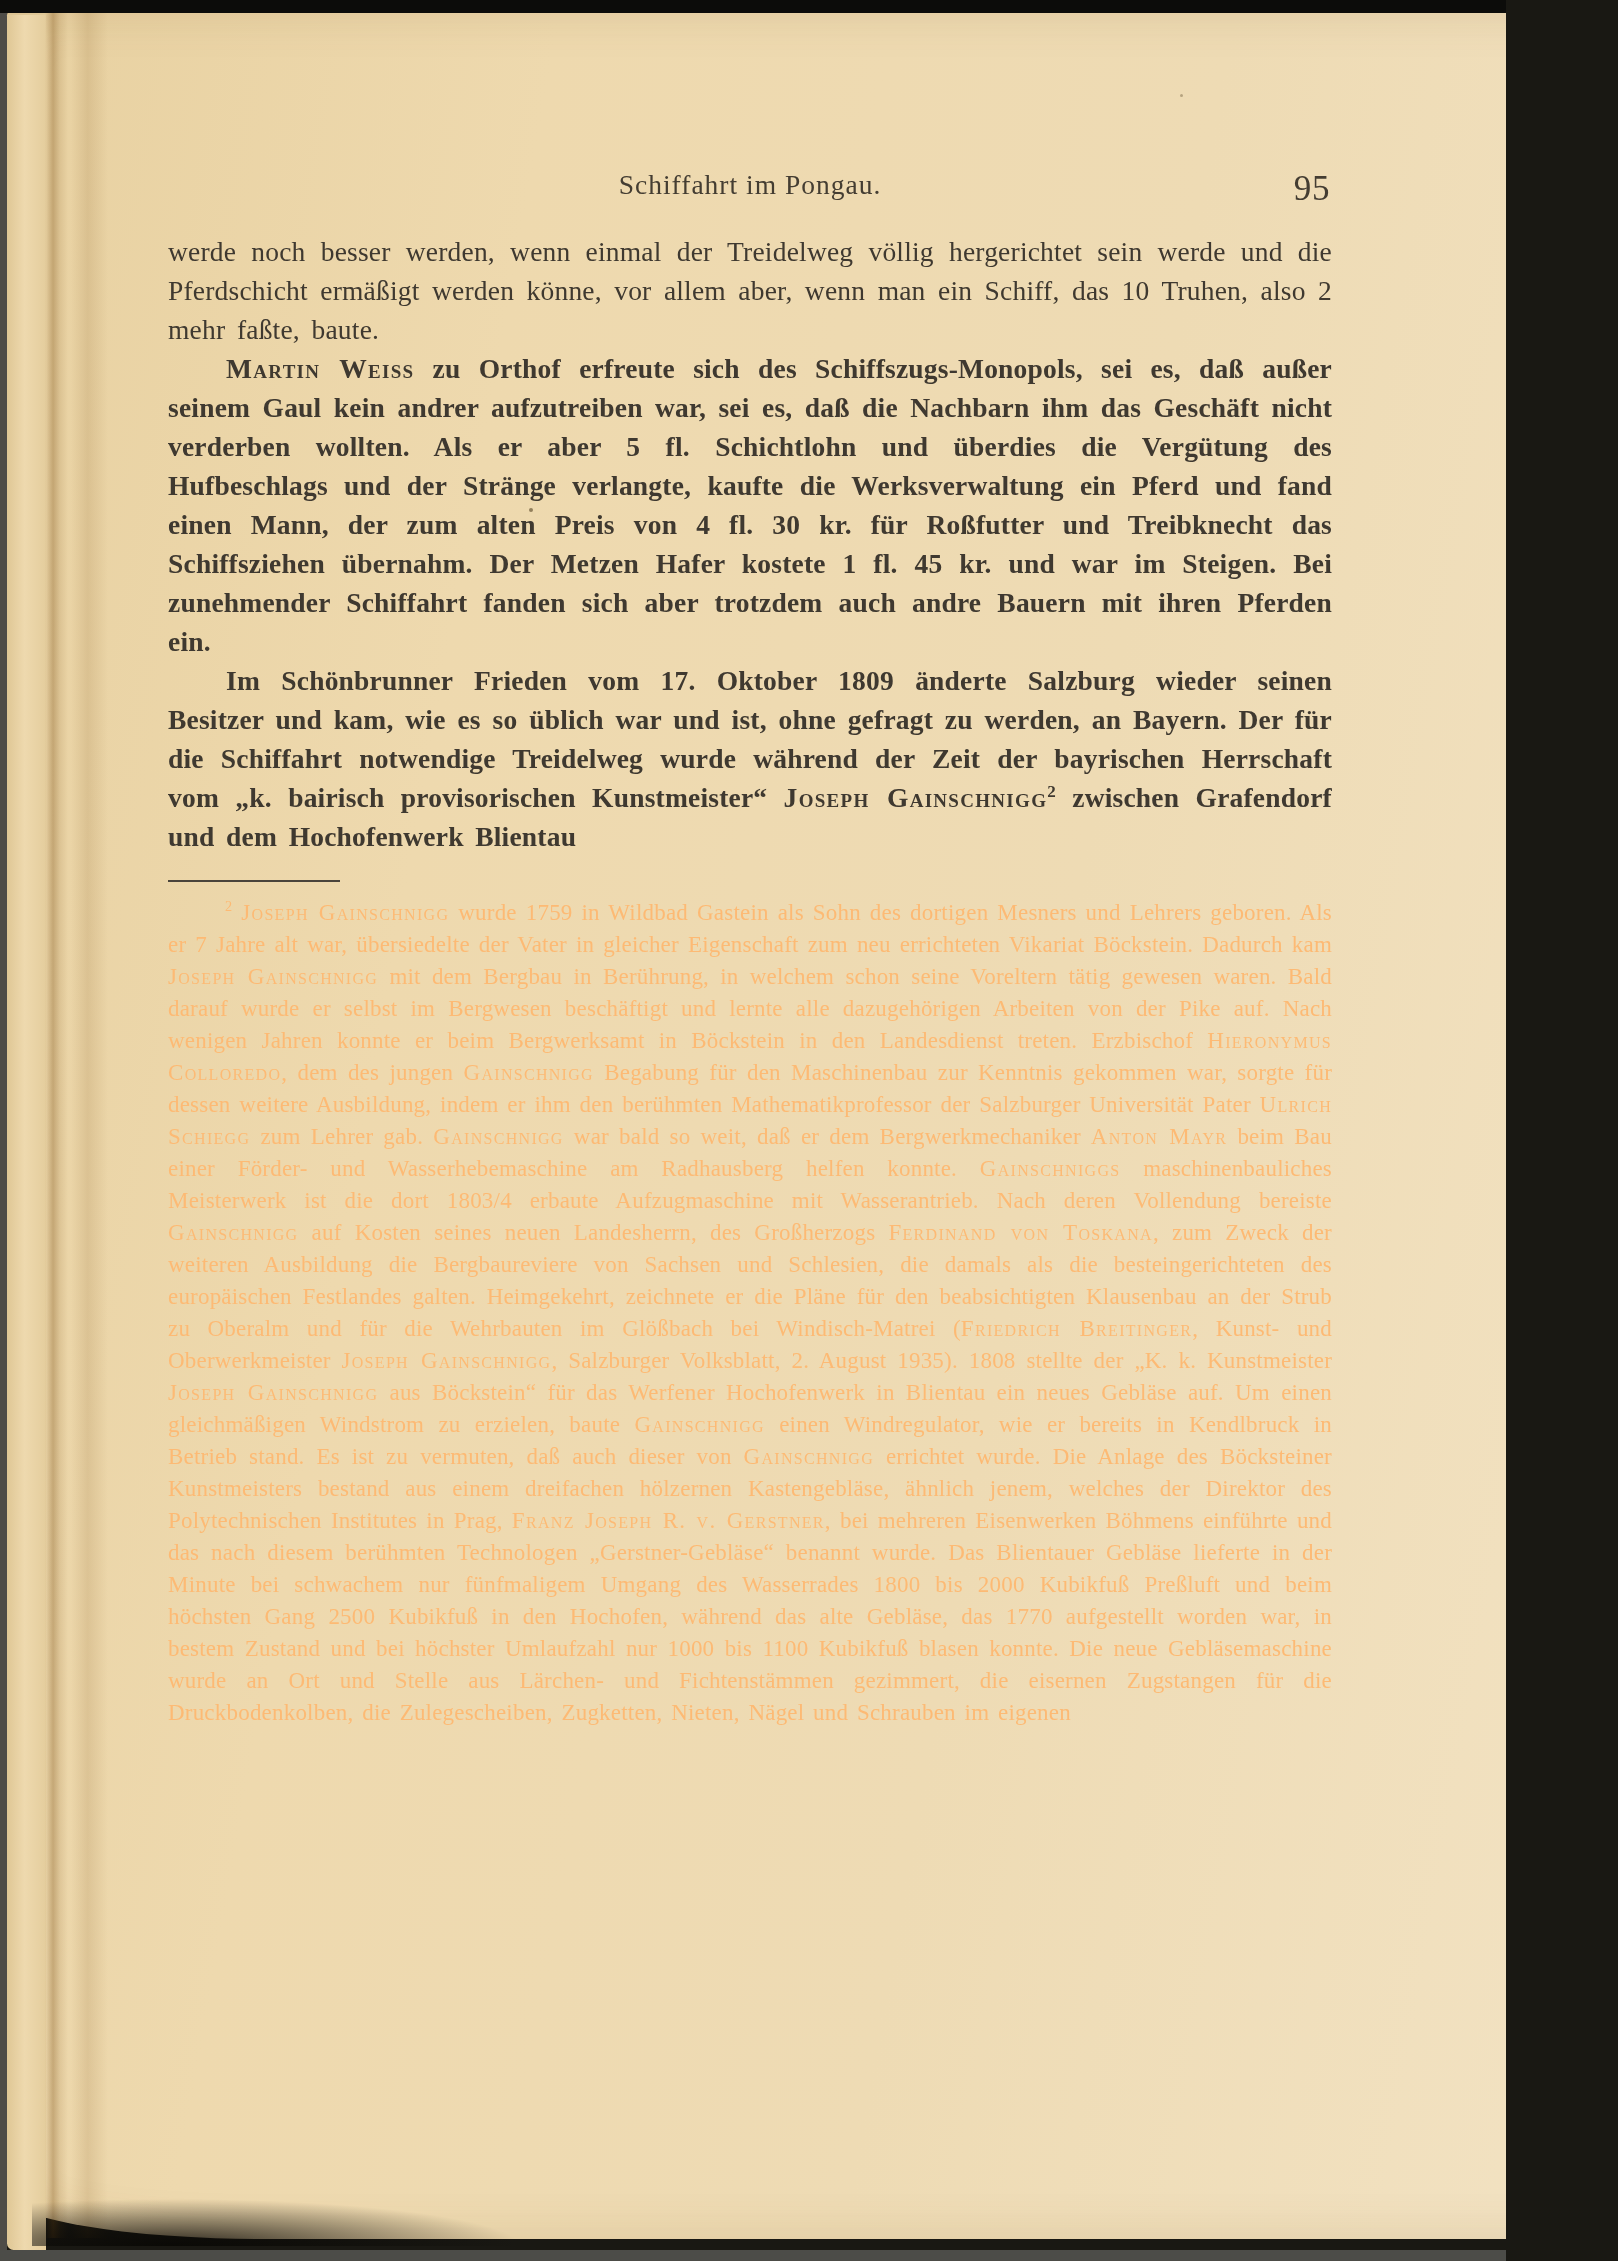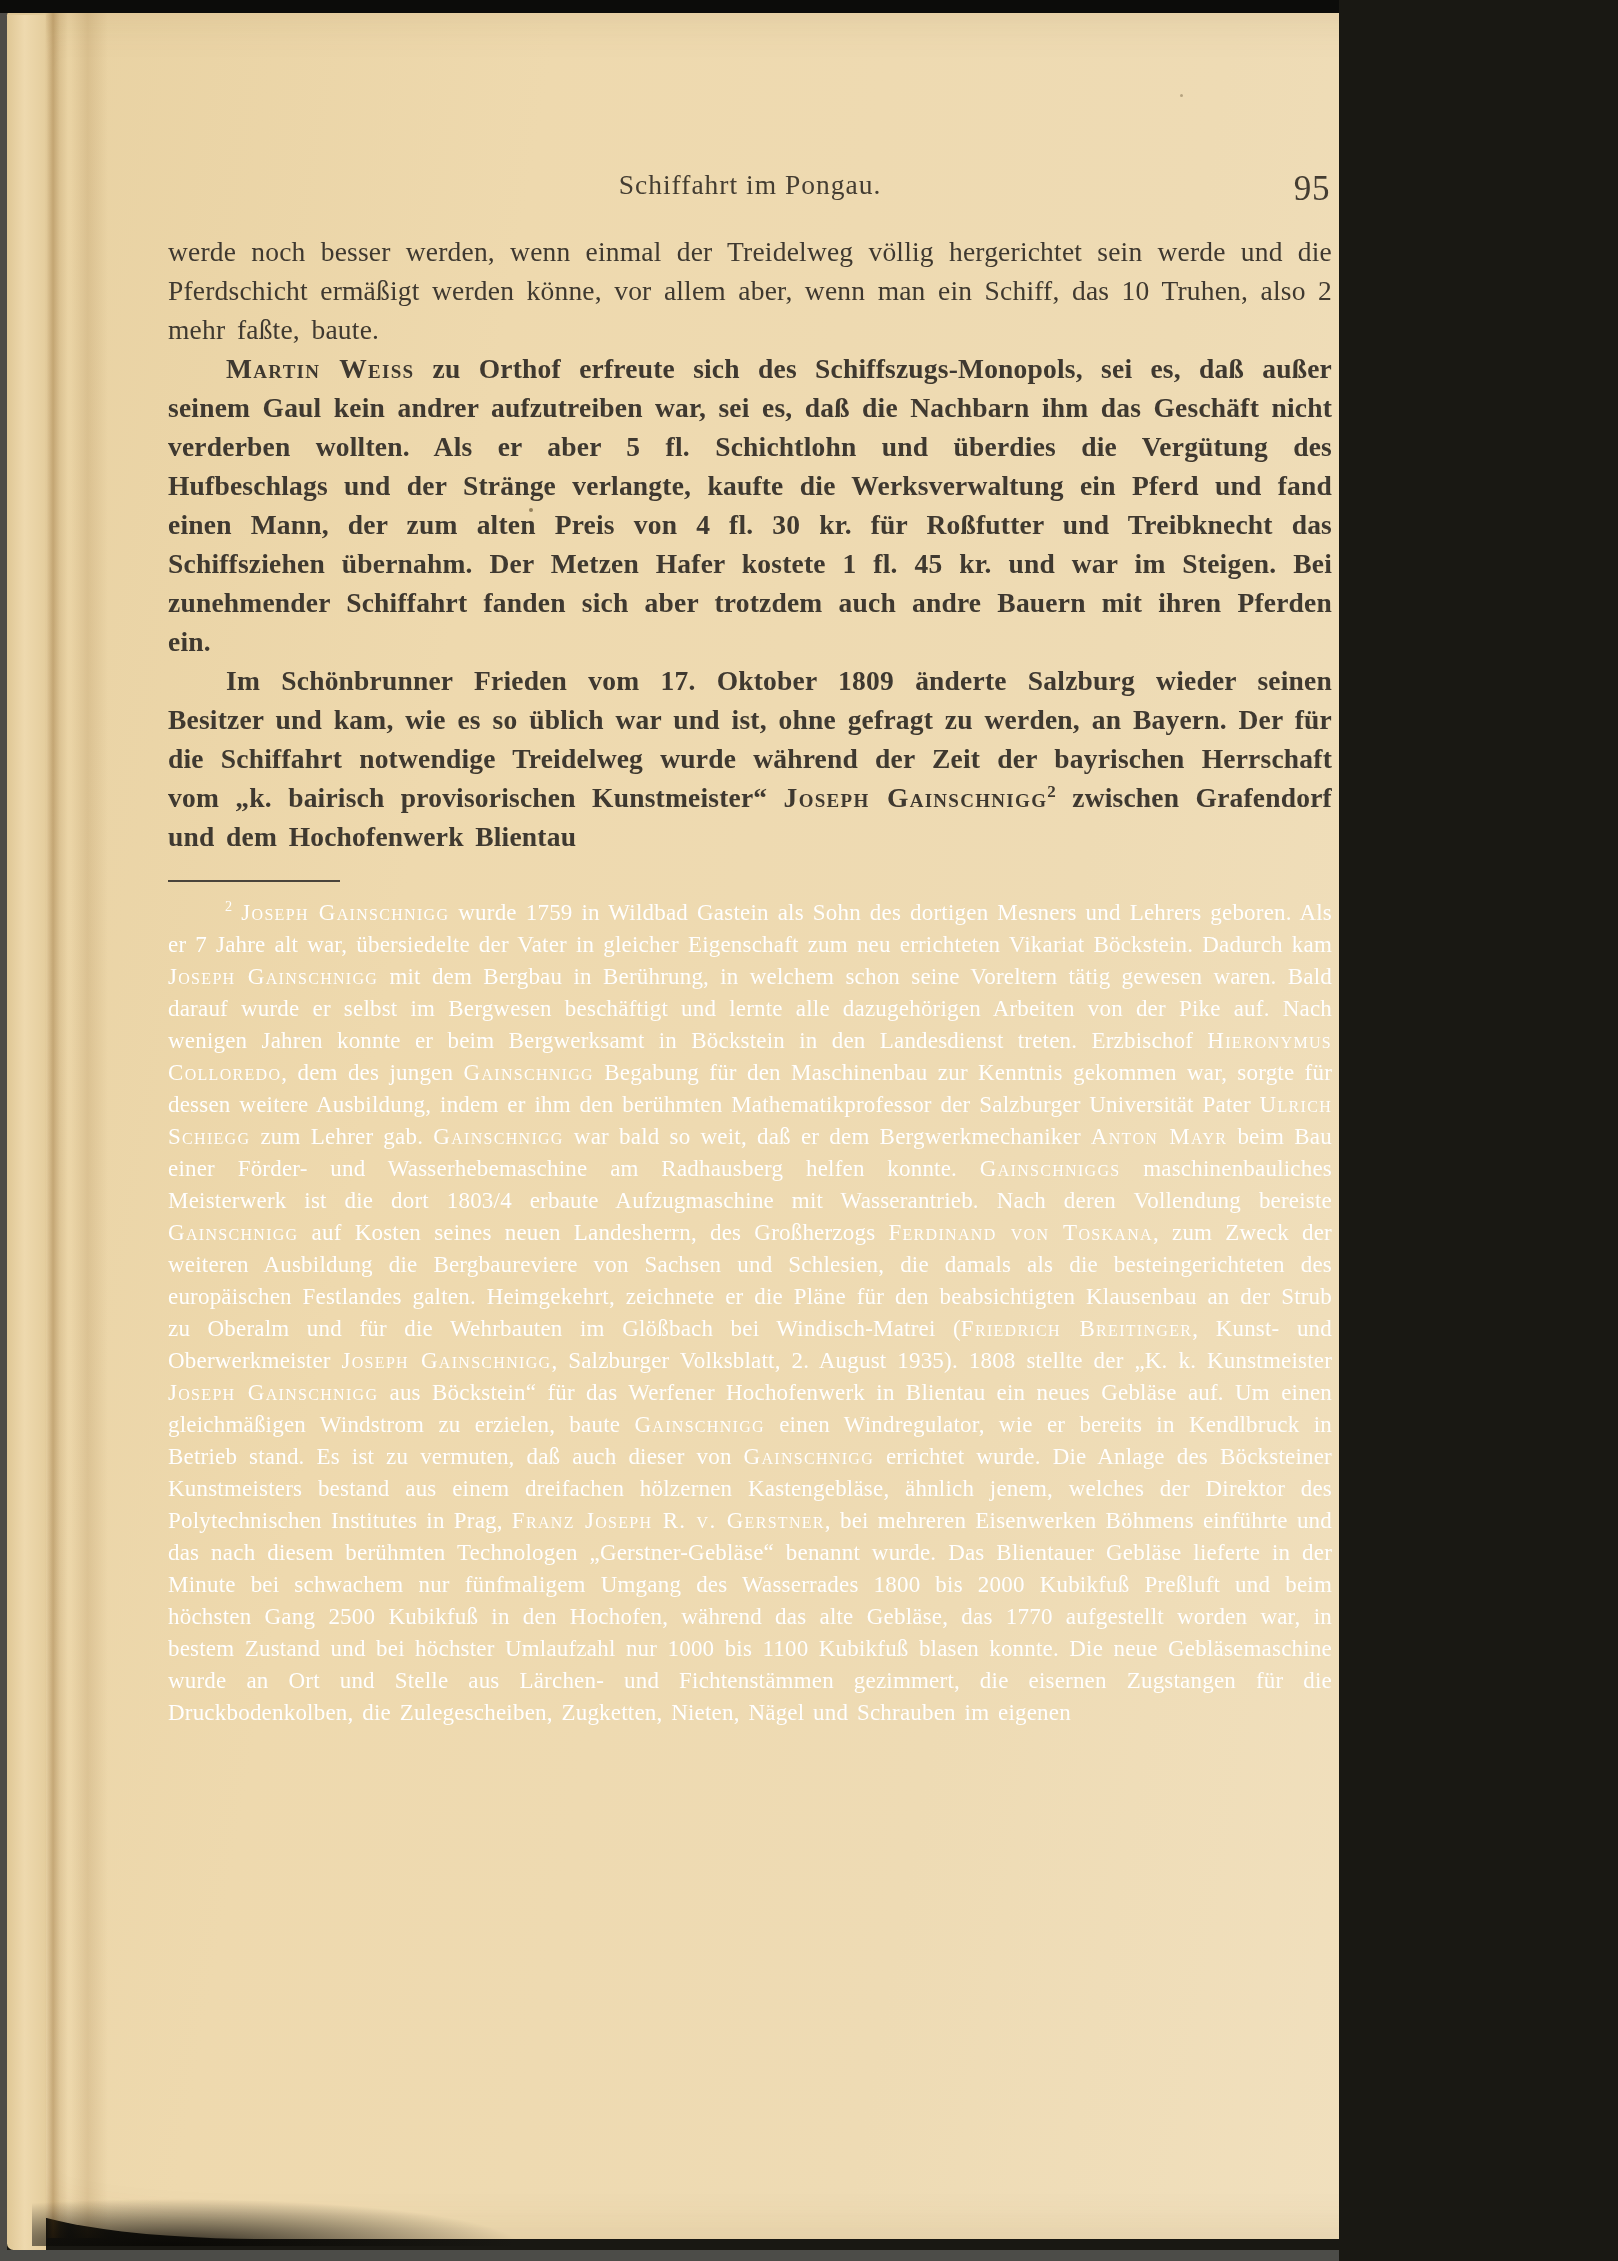--- a/index.html
+++ b/index.html
@@ -1,17 +1,17 @@
 <!DOCTYPE html>
 <html style="font-size:13px"><head>
 <meta charset="utf-8">
 <style>
   html,body{margin:0;padding:0;background:#191813;}
   .canvas{
-    position:relative;width:1339px;height:2261px;overflow:hidden;
+    position:relative;width:1506px;height:2261px;overflow:hidden;
     background:#191813;
     font-family:"Liberation Serif","DejaVu Serif",serif;
   }
   
   .edge-top{position:absolute;top:0;left:0;right:0;height:13px;background:#0c0c0a;z-index:6;}
   .edge-left{position:absolute;top:0;left:0;width:7.3px;height:100%;background:#4e4c47;z-index:1;}
   .edge-bottom{position:absolute;bottom:0;left:0;right:0;height:11.3px;background:#4c4c48;z-index:7;}
   
   .page{
     position:absolute;left:6.5px;top:12px;width:1586px;height:2227px;z-index:2;
@@ -59,21 +59,21 @@
   .para{
     margin:0;font-size:27.5px;line-height:39px;text-align:justify;
     word-spacing:4.5px;letter-spacing:0.2px;color:#3f3930;
   }
   .para.indent{text-indent:58px;font-weight:bold;}
   .sc{font-variant:small-caps;letter-spacing:1.3px;}
   .sup{vertical-align:super;font-size:0.62em;line-height:0;}
   .fn-rule{margin-top:24px;width:172px;height:2.4px;background:#4a443b;}
   .footnote{
     margin:14.6px 0 0 0;font-size:23px;line-height:32px;text-align:justify;
-    text-indent:57px;word-spacing:2.8px;letter-spacing:0.2px;color:#ffffff;
+    text-indent:57px;word-spacing:2.8px;letter-spacing:0.2px;color:#fdba74;
   }
 </style>
 </head>
 <body>
 
 <div class="canvas">
   <div class="edge-left"></div>
 
   <div class="page">
     <div class="corner-cut"></div>

